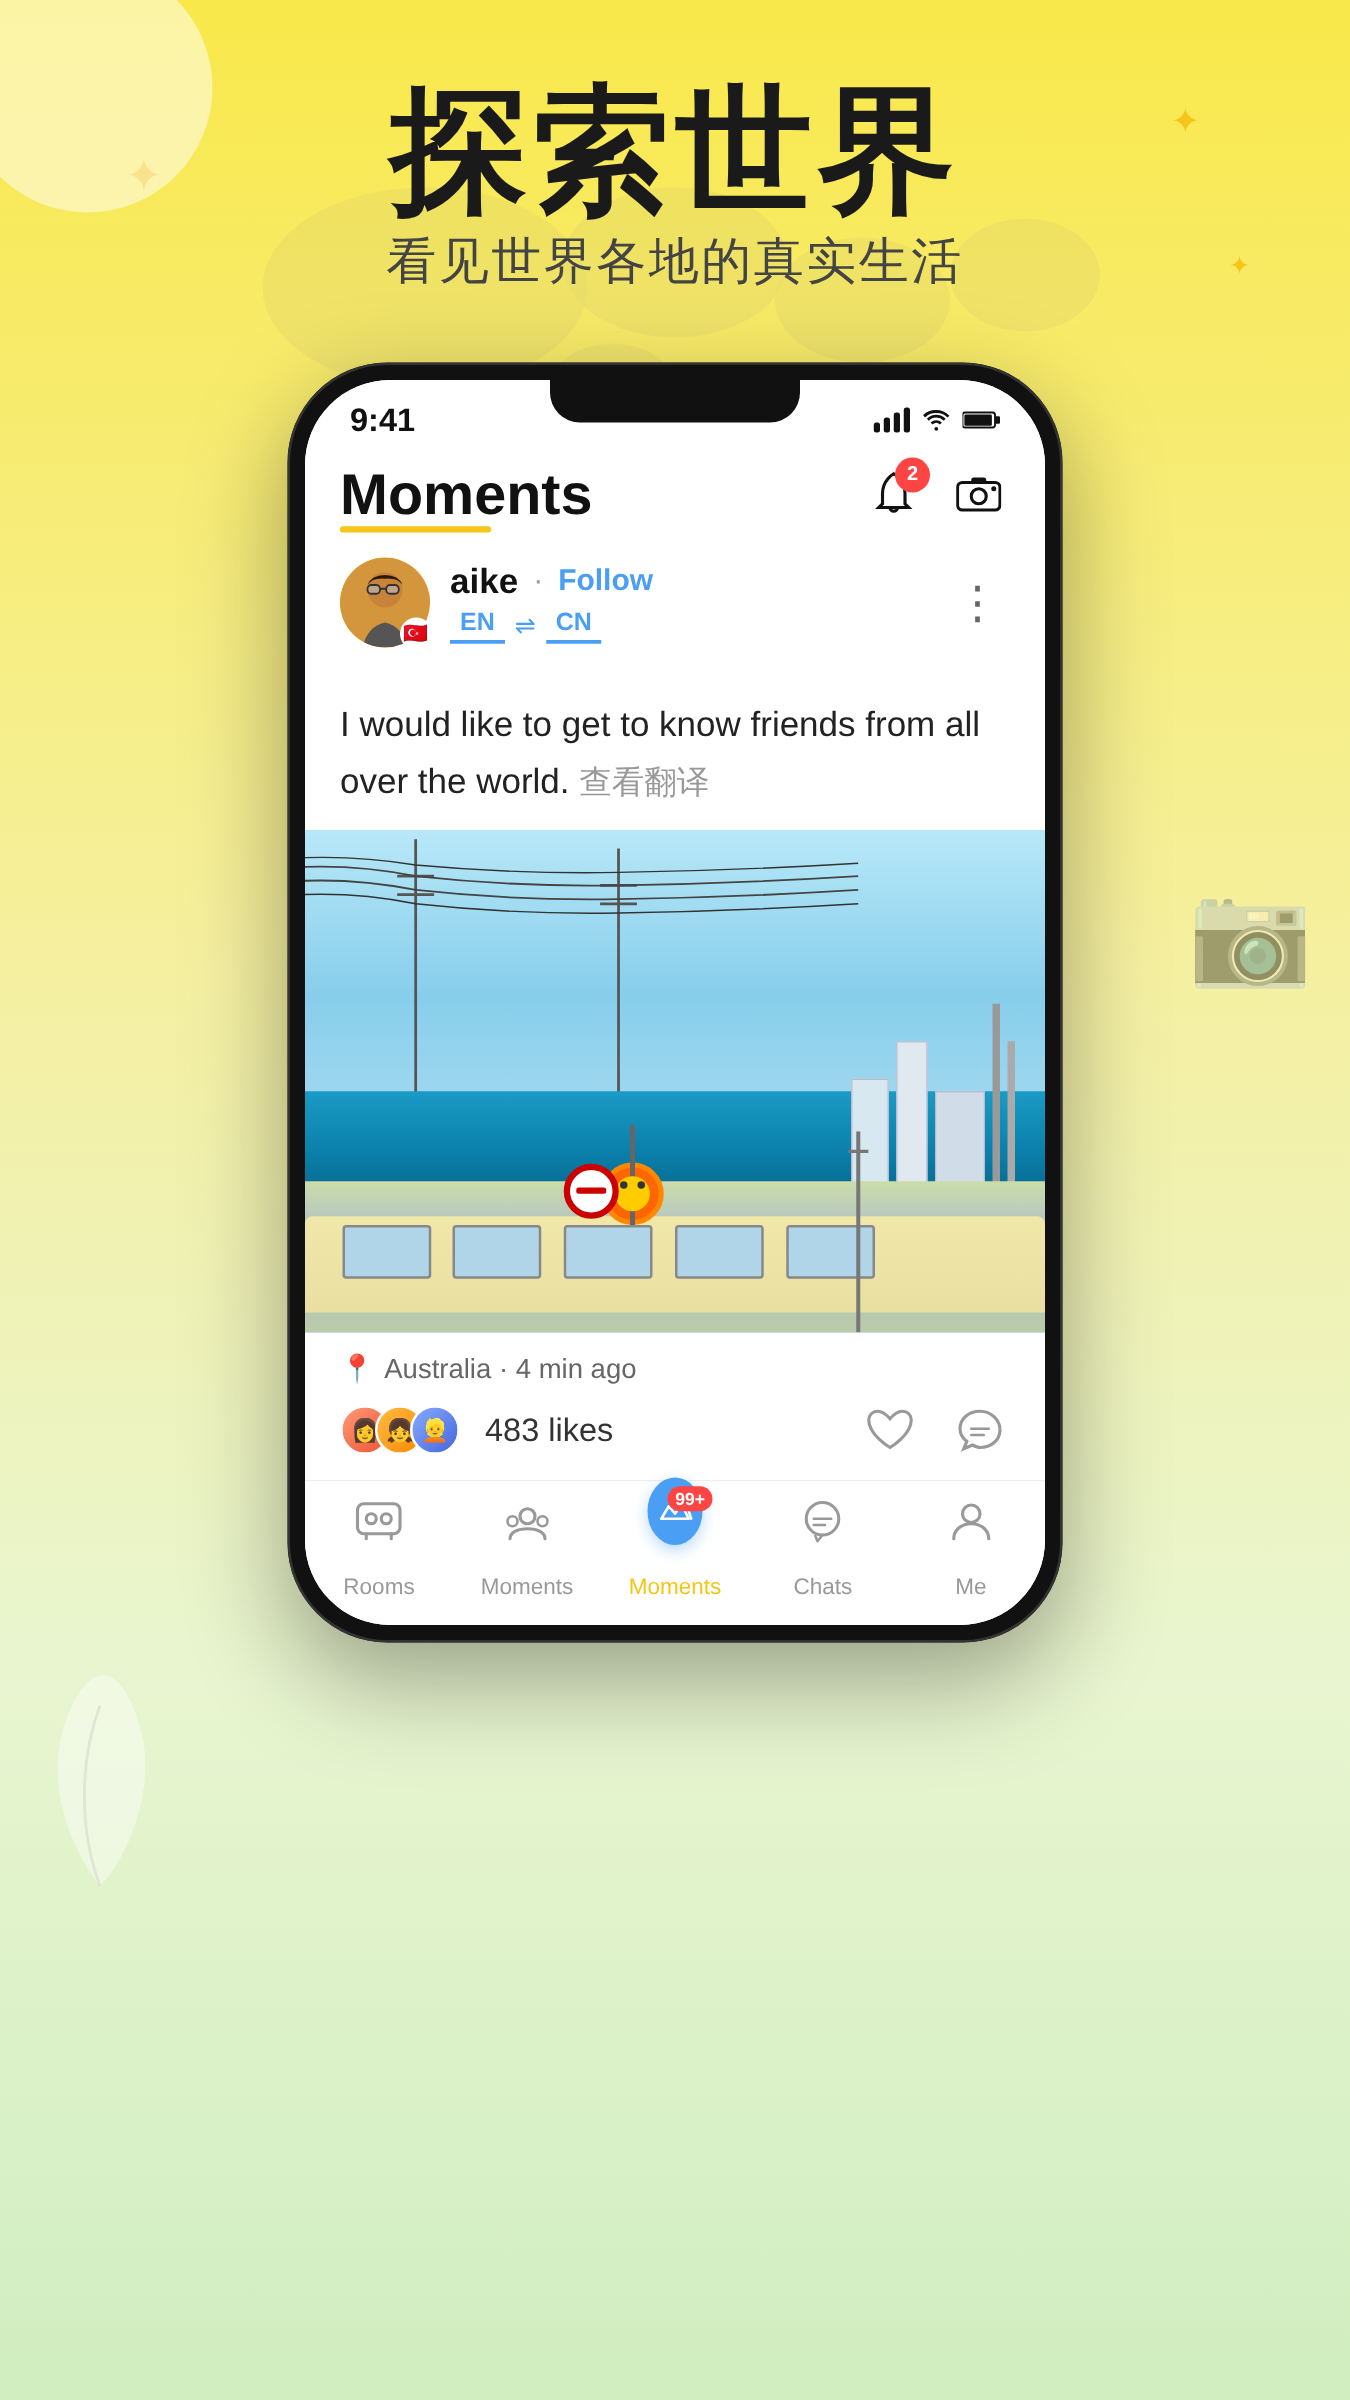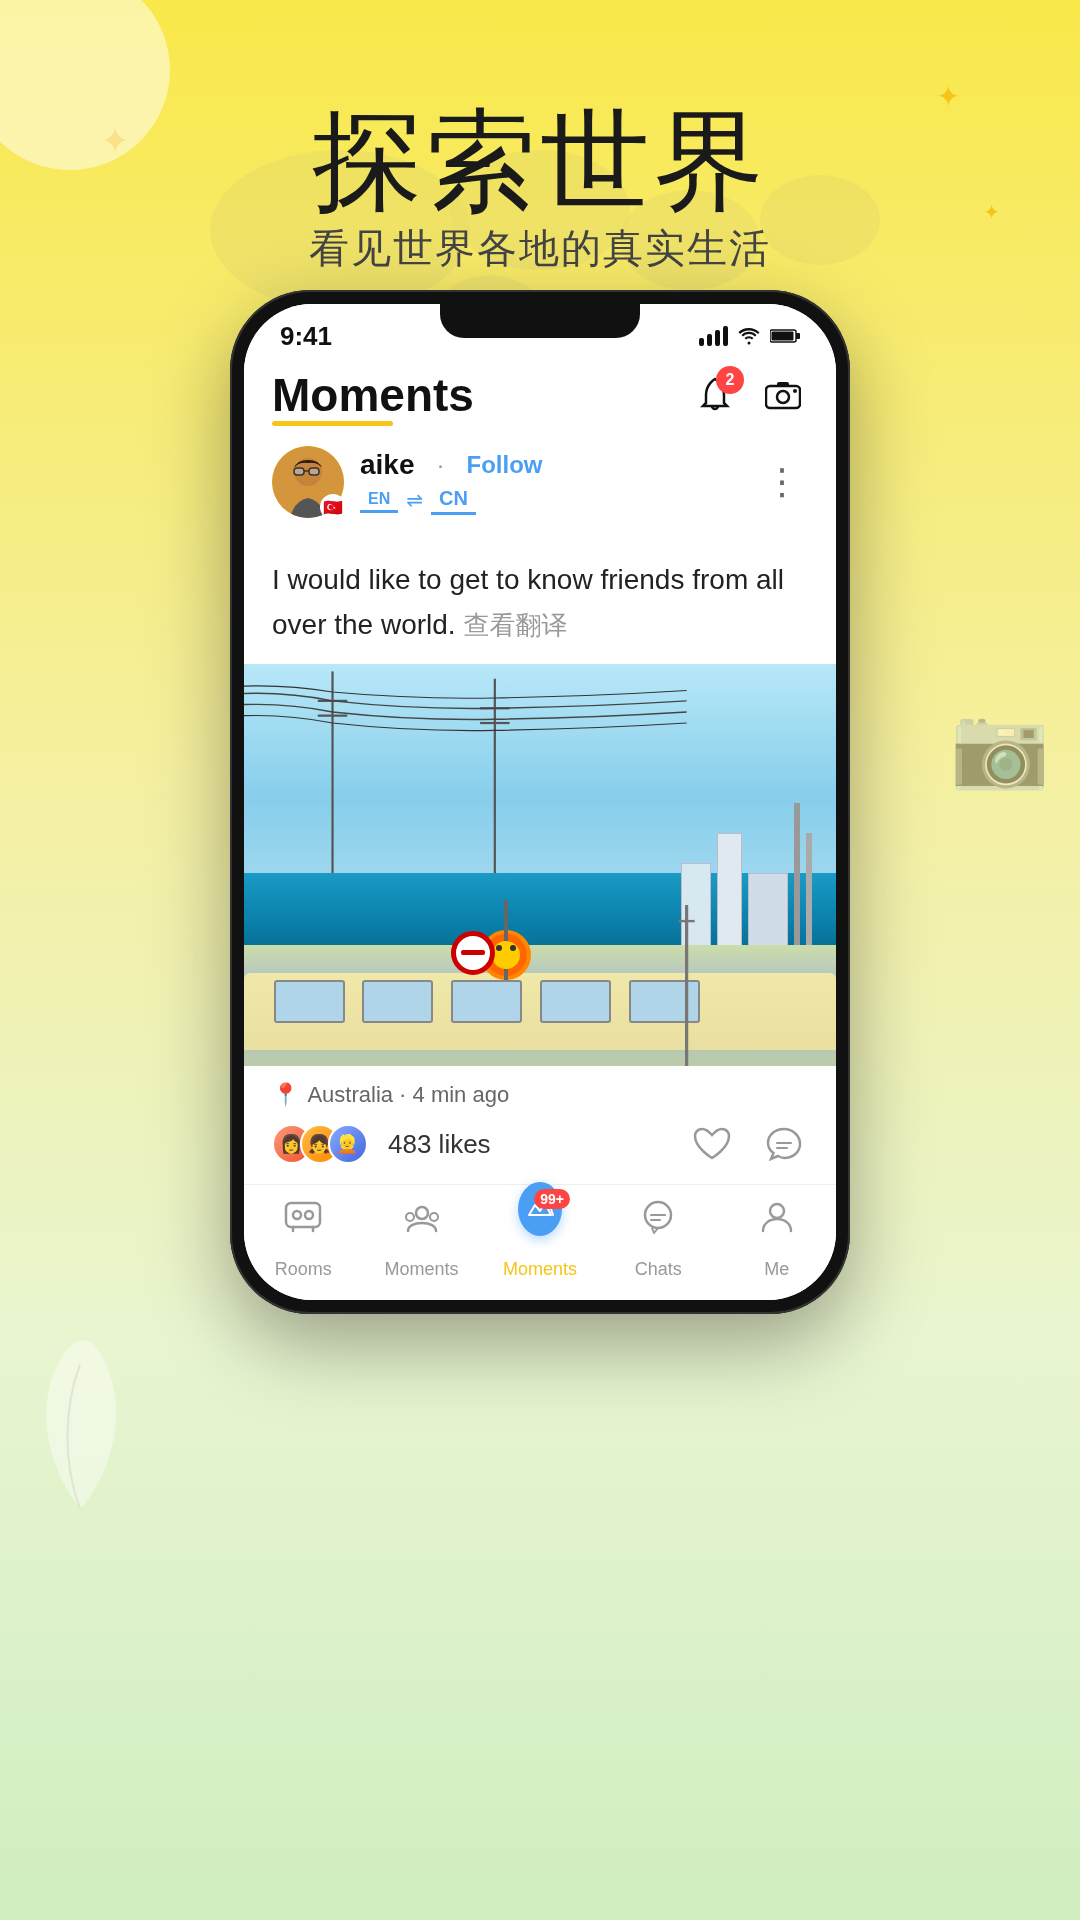--- a/index.html
+++ b/index.html
@@ -77,26 +77,25 @@
     .top-title-area {
       position: absolute;
       top: 60px;
       left: 0;
       right: 0;
       text-align: center;
     }
 
     .top-title {
       font-size: 110px;
-      font-weight: 400;
+      font-weight: 700;
       color: #1a1a1a;
       letter-spacing: 4px;
       line-height: 1.1;
       font-family: 'PingFang SC', 'Microsoft YaHei', sans-serif;
-      margin-top: 40px;
     }
 
     .top-subtitle {
       font-size: 40px;
       color: #444;
       margin-top: 0;
       font-family: 'PingFang SC', 'Microsoft YaHei', sans-serif;
       letter-spacing: 2px;
     }
 
@@ -293,21 +292,21 @@
       display: flex;
       align-items: center;
       justify-content: center;
       font-size: 16px;
       border: 2px solid white;
     }
 
     .user-name-row {
       display: flex;
       align-items: center;
-      gap: 22px;
+      gap: 12px;
     }
 
     .user-name {
       font-size: 28px;
       font-weight: 700;
       color: #111;
     }
 
     .dot-sep {
       font-size: 24px;
@@ -322,21 +321,21 @@
     }
 
     .lang-row {
       display: flex;
       align-items: center;
       gap: 8px;
       margin-top: 4px;
     }
 
     .lang-tag {
-      font-size: 16px;
+      font-size: 20px;
       font-weight: 600;
       color: #4a9ff5;
       padding: 2px 8px;
       border-bottom: 3px solid #4a9ff5;
     }
 
     .lang-arrow {
       font-size: 20px;
       color: #4a9ff5;
     }

